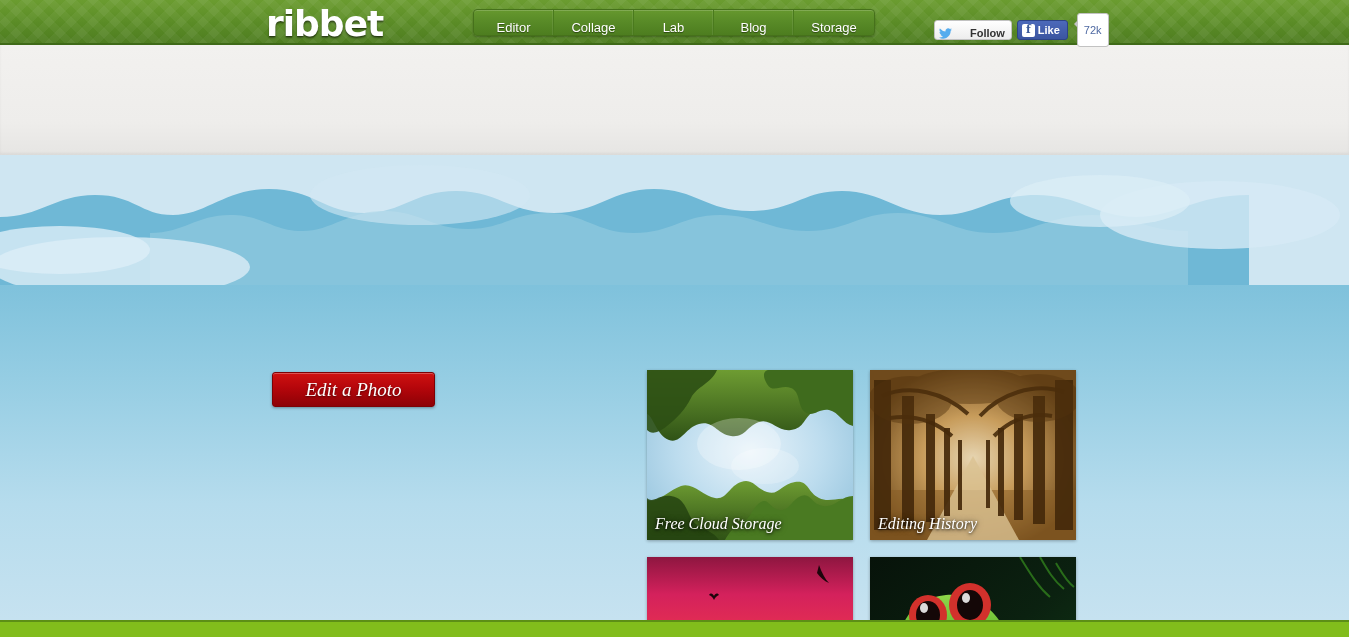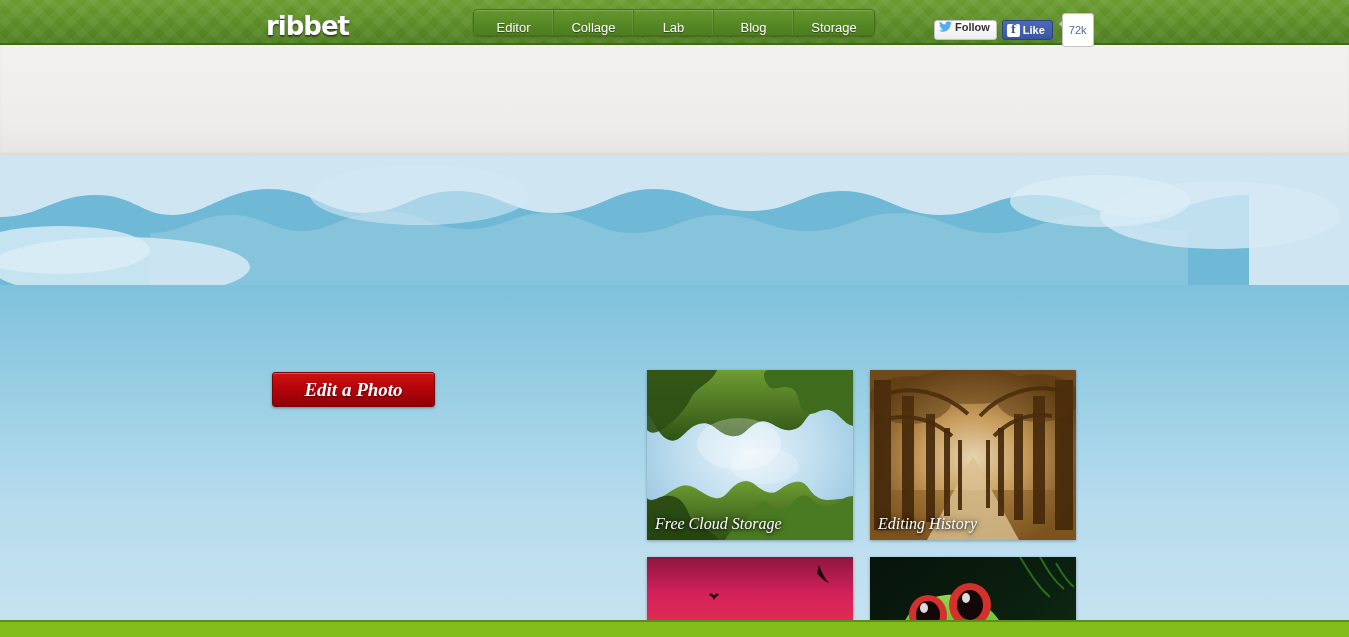--- a/index.html
+++ b/index.html
@@ -17,23 +17,23 @@
     background: #588a27;
     background-image:
       linear-gradient(135deg, rgba(255,255,255,.045) 25%, transparent 25%, transparent 50%, rgba(255,255,255,.045) 50%, rgba(255,255,255,.045) 75%, transparent 75%),
       linear-gradient(45deg, rgba(255,255,255,.045) 25%, transparent 25%, transparent 50%, rgba(255,255,255,.045) 50%, rgba(255,255,255,.045) 75%, transparent 75%),
       linear-gradient(to bottom, #6b9c30 0%, #5a8b26 55%, #4e7d20 100%);
     background-size: 22px 22px, 22px 22px, 100% 100%;
     border-bottom: 2px solid #3f6a18;
     z-index: 20;
   }
   .logo {
-    position: absolute; left: 266px; top: 11px;
+    position: absolute; left: 266px; top: 3px;
     font-family: "DejaVu Sans", sans-serif;
-    font-size: 26px; font-weight: bold; letter-spacing: -1px;
+    font-size: 36px; font-weight: bold; letter-spacing: -1px;
     color: #ffffff;
     text-shadow: 0 2px 2px rgba(0,0,0,.40), 0 1px 0 rgba(0,0,0,.25);
   }
   .nav {
     position: absolute; left: 473px; top: 9px;
     height: 27px;
     display: flex;
     background: linear-gradient(to bottom, #66982e 0%, #588a27 48%, #4d7d1f 100%);
     border: 1px solid #46711b;
     border-radius: 4px;
@@ -52,21 +52,21 @@
     box-shadow: inset -1px 0 0 rgba(255,255,255,.08);
     cursor: pointer;
   }
   .nav-item:last-child { border-right: none; box-shadow: none; }
 
   .social {
     position: absolute; left: 934px; top: 13px;
     display: flex; align-items: center; gap: 5px;
   }
   .tw-follow {
-    display: flex; align-items: flex-start; gap: 3px;
+    display: flex; align-items: flex-end; gap: 18px;
     height: 20px; padding: 0 6px 0 4px;
     background: linear-gradient(to bottom, #ffffff 0%, #ededed 100%);
     border: 1px solid #c2c2c2;
     border-radius: 3px;
     font-size: 11px; font-weight: bold; color: #333;
   }
   .tw-bird { width: 13px; height: 11px; display: block; }
   .fb-like {
     display: flex; align-items: center; gap: 3px;
     height: 20px; padding: 0 7px 0 4px;
@@ -107,21 +107,21 @@
   
   .stage {
     position: relative;
     height: 465px;
     background: linear-gradient(to bottom, #66b4d4 0%, #74bcd8 18%, #95cde3 48%, #b6dced 75%, #c6e2f0 100%);
     overflow: hidden;
   }
   .clouds { position: absolute; left: 0; top: 0; width: 100%; height: 130px; }
 
   
-  .actions { position: absolute; left: 272px; top: 217px; display: flex; gap: 13px; font-weight: bold; }
+  .actions { position: absolute; left: 272px; top: 217px; display: flex; gap: 13px; }
   .btn {
     height: 35px; padding: 0 22px;
     display: flex; align-items: center; justify-content: center;
     font-family: "Liberation Serif", serif;
     font-style: italic; font-size: 19px;
     color: #ffffff;
     text-shadow: 0 1px 2px rgba(0,0,0,.55);
     border-radius: 3px;
     cursor: pointer;
     box-shadow: 0 1px 3px rgba(0,0,0,.35), inset 0 1px 0 rgba(255,255,255,.28);

